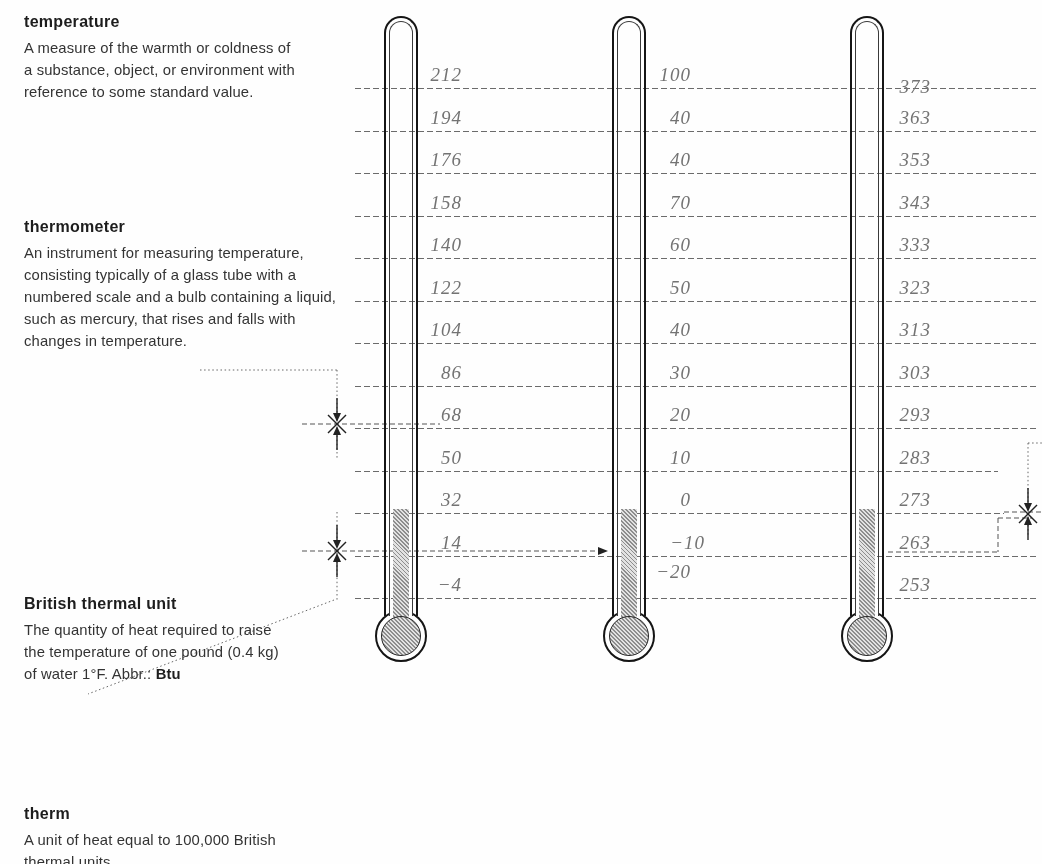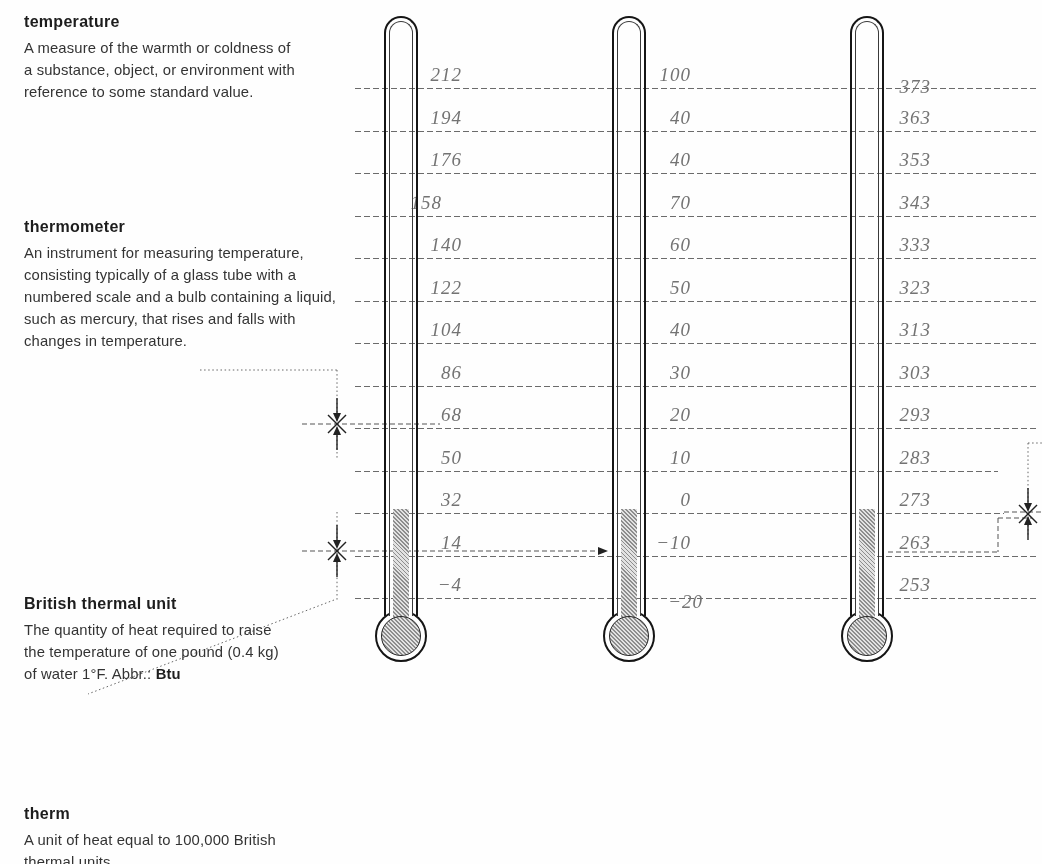--- a/index.html
+++ b/index.html
@@ -119,43 +119,43 @@
       <div class="tube-inner"></div>
     </div>
     <div class="mercury"></div>
     <div class="bulb-inner"></div>
   </div>
 
   <div id="scale-labels" class="zlab">
       <div class="lab" style="left: 392px; top: 64px;">212</div>
       <div class="lab" style="left: 392px; top: 106.5px;">194</div>
       <div class="lab" style="left: 392px; top: 149px;">176</div>
-      <div class="lab" style="left: 372px; top: 191.5px;">158</div>
+      <div class="lab" style="left: 392px; top: 191.5px;">158</div>
       <div class="lab" style="left: 392px; top: 234px;">140</div>
       <div class="lab" style="left: 392px; top: 276.5px;">122</div>
       <div class="lab" style="left: 392px; top: 319px;">104</div>
       <div class="lab" style="left: 392px; top: 361.5px;">86</div>
       <div class="lab" style="left: 392px; top: 404px;">68</div>
       <div class="lab" style="left: 392px; top: 446.5px;">50</div>
       <div class="lab" style="left: 392px; top: 489px;">32</div>
       <div class="lab" style="left: 392px; top: 531.5px;">14</div>
       <div class="lab" style="left: 392px; top: 574px;">−4</div>
       <div class="lab" style="left: 621px; top: 64px;">100</div>
       <div class="lab" style="left: 621px; top: 106.5px;">40</div>
       <div class="lab" style="left: 621px; top: 149px;">40</div>
       <div class="lab" style="left: 621px; top: 191.5px;">70</div>
       <div class="lab" style="left: 621px; top: 234px;">60</div>
       <div class="lab" style="left: 621px; top: 276.5px;">50</div>
       <div class="lab" style="left: 621px; top: 319px;">40</div>
       <div class="lab" style="left: 621px; top: 361.5px;">30</div>
       <div class="lab" style="left: 621px; top: 404px;">20</div>
       <div class="lab" style="left: 621px; top: 446.5px;">10</div>
       <div class="lab" style="left: 621px; top: 489px;">0</div>
-      <div class="lab" style="left: 621px; top: 531.5px;">−10</div>
-      <div class="lab" style="left: 621px; top: 591px; padding-left: 12px;">−20</div>
+      <div class="lab" style="left: 621px; top: 531.5px; padding-left: 14px;">−10</div>
+      <div class="lab" style="left: 621px; top: 561px;">−20</div>
       <div class="lab" style="left: 861px; top: 76px;">373</div>
       <div class="lab" style="left: 861px; top: 106.5px;">363</div>
       <div class="lab" style="left: 861px; top: 149px;">353</div>
       <div class="lab" style="left: 861px; top: 191.5px;">343</div>
       <div class="lab" style="left: 861px; top: 234px;">333</div>
       <div class="lab" style="left: 861px; top: 276.5px;">323</div>
       <div class="lab" style="left: 861px; top: 319px;">313</div>
       <div class="lab" style="left: 861px; top: 361.5px;">303</div>
       <div class="lab" style="left: 861px; top: 404px;">293</div>
       <div class="lab" style="left: 861px; top: 446.5px;">283</div>

